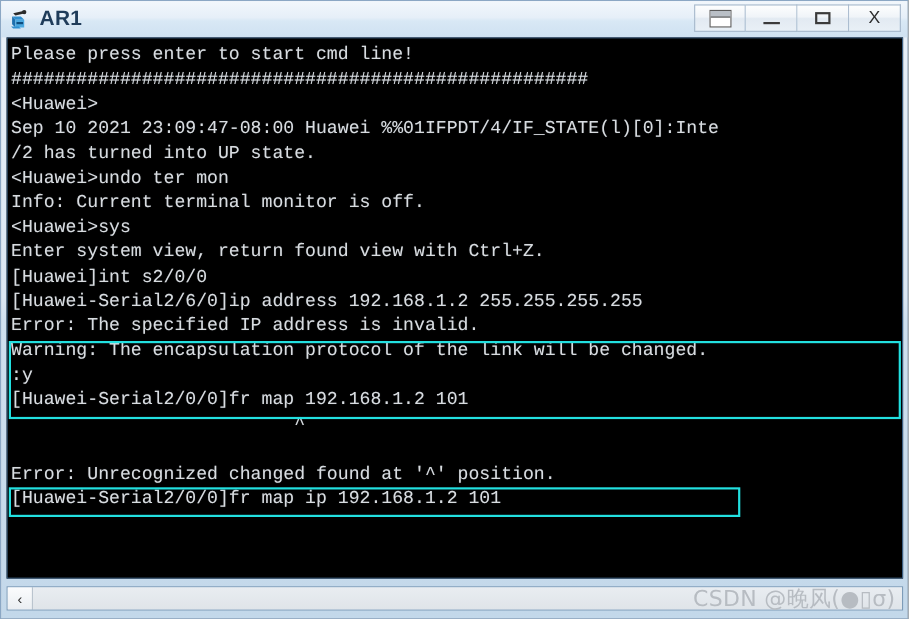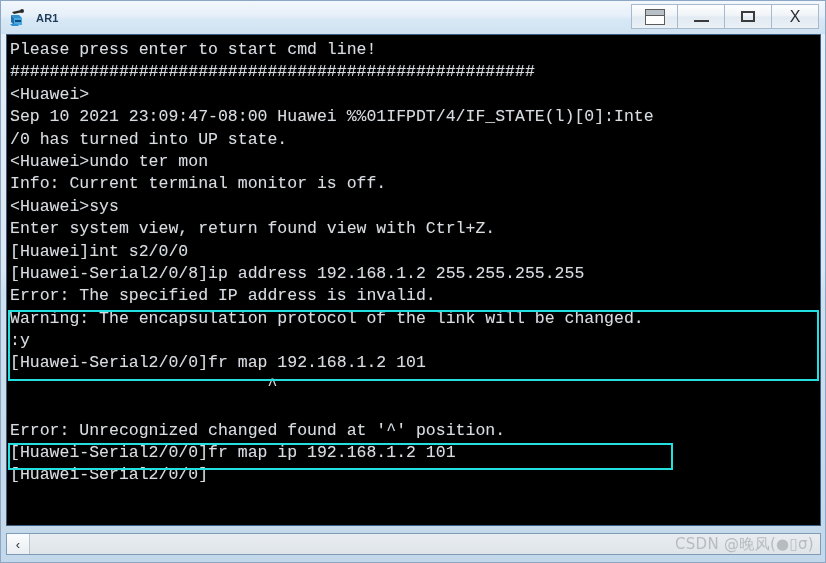--- a/index.html
+++ b/index.html
@@ -38,21 +38,21 @@
   .app-icon {
     width: 22px;
     height: 22px;
     position: relative;
     flex: 0 0 auto;
     margin-right: 6px;
   }
   .app-icon svg { display: block; }
 
   .title-text {
-    font-size: 11px;
+    font-size: 19px;
     font-weight: bold;
     color: #1f3c5a;
     letter-spacing: 0.2px;
     white-space: nowrap;
   }
 
   .win-buttons {
     position: absolute;
     top: 3px;
     right: 6px;
@@ -201,21 +201,21 @@
     height: 20px;
     background: linear-gradient(to bottom, #e9edf1 0%, #dfe4e9 100%);
   }
 
   .watermark {
     position: absolute;
     right: 6px;
     top: 50%;
     transform: translateY(-50%);
     font-family: "DejaVu Sans", "Liberation Sans", sans-serif;
-    font-size: 15px;
+    font-size: 20px;
     color: #b7bcc2;
     white-space: nowrap;
     letter-spacing: 0.3px;
   }
 </style>
 </head>
 <body>
 
 <div id="app">
 
@@ -248,36 +248,35 @@
       </div>
     </div>
   </div>
 
   <div class="terminal-frame">
     <div class="terminal" id="terminal-output">
         <div class="line">Please press enter to start cmd line!</div>
         <div class="line">#####################################################</div>
         <div class="line">&lt;Huawei&gt;</div>
         <div class="line">Sep 10 2021 23:09:47-08:00 Huawei %%01IFPDT/4/IF_STATE(l)[0]:Inte</div>
-        <div class="line">/0 has turned into UP state.</div>
+        <div class="line">/2 has turned into UP state.</div>
         <div class="line">&lt;Huawei&gt;undo ter mon</div>
         <div class="line">Info: Current terminal monitor is off.</div>
         <div class="line">&lt;Huawei&gt;sys</div>
         <div class="line">Enter system view, return found view with Ctrl+Z.</div>
         <div class="line">[Huawei]int s2/0/0</div>
-        <div class="line">[Huawei-Serial2/0/8]ip address 192.168.1.2 255.255.255.255</div>
+        <div class="line">[Huawei-Serial2/6/0]ip address 192.168.1.2 255.255.255.255</div>
         <div class="line">Error: The specified IP address is invalid.</div>
         <div class="line">Warning: The encapsulation protocol of the link will be changed.</div>
         <div class="line">:y</div>
         <div class="line">[Huawei-Serial2/0/0]fr map 192.168.1.2 101</div>
         <div class="line">                          ^</div>
         <div class="line"></div>
         <div class="line">Error: Unrecognized changed found at '^' position.</div>
         <div class="line">[Huawei-Serial2/0/0]fr map ip 192.168.1.2 101</div>
-        <div class="line">[Huawei-Serial2/0/0]</div>
       </div>
     <div class="hl-box" id="hl-box-1"></div>
     <div class="hl-box" id="hl-box-2"></div>
   </div>
 
   <div class="hscroll">
     <div class="scroll-arrow">‹</div>
     <div class="scroll-track">
       <span class="watermark">CSDN @晚风(●▯σ)</span>
     </div>

